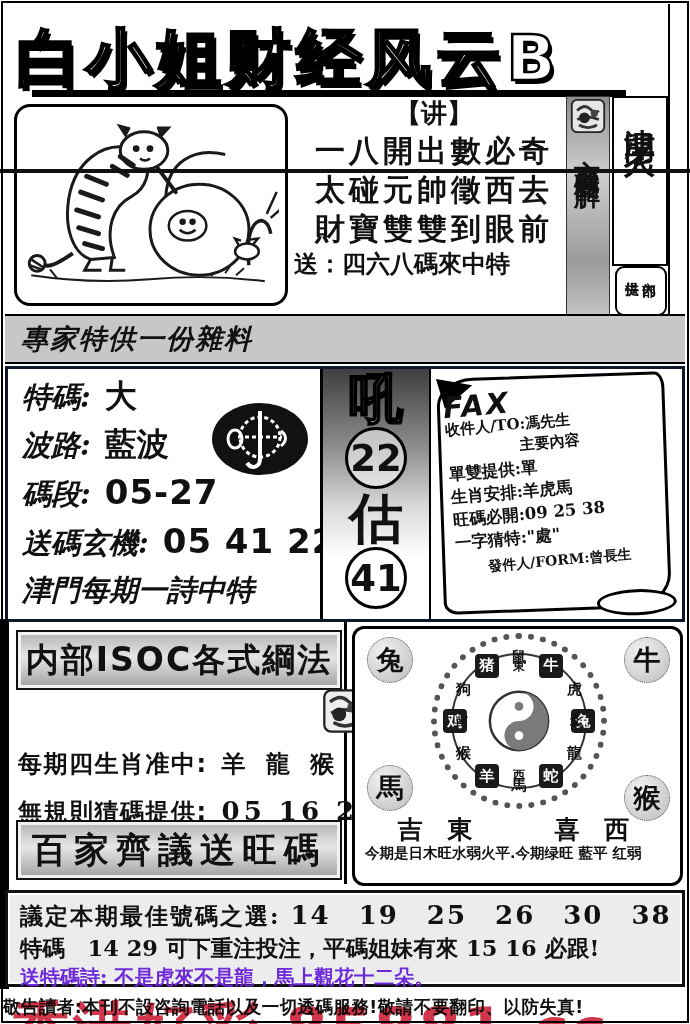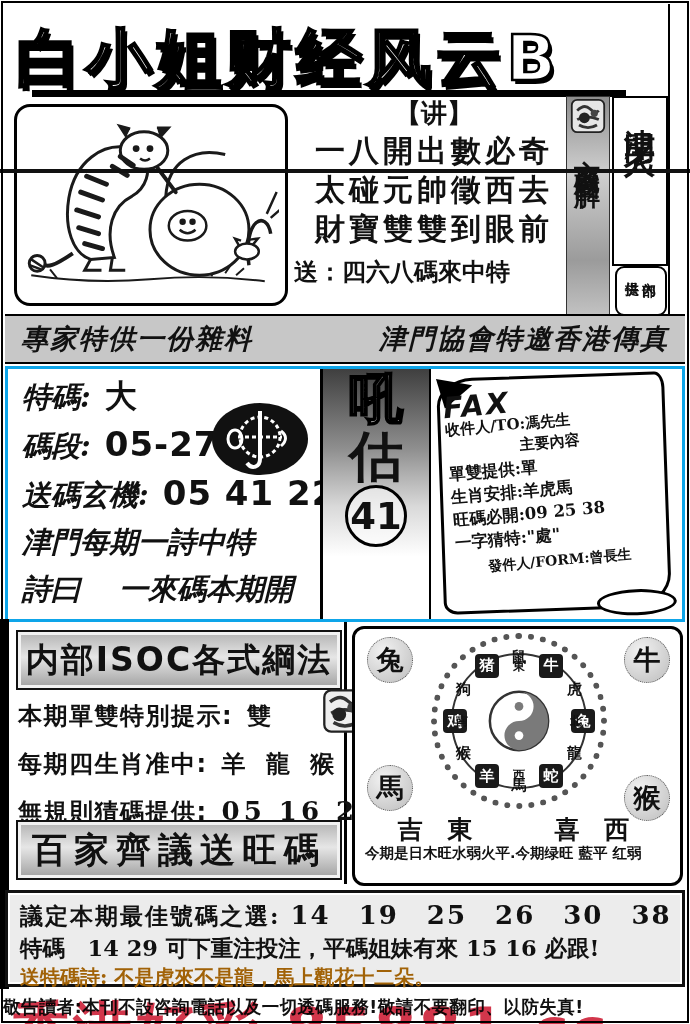--- a/index.html
+++ b/index.html
@@ -17,21 +17,21 @@
   
   .tiger-box{position:absolute;left:14px;top:104px;width:268px;height:196px;
              border:3px solid #000;border-radius:16px;overflow:hidden;background:#fff;}
 
   
   .poem{position:absolute;left:288px;top:96px;width:292px;text-align:center;}
   .poem-heading{font-size:26px;font-weight:900;}
   .poem-line{font-family:"DejaVu Serif",serif;font-size:30px;font-weight:700;
              line-height:39px;letter-spacing:4px;white-space:nowrap;}
   .gift-line{font-family:"DejaVu Serif",serif;font-size:24px;font-weight:700;
-             margin-top:8px;text-align:left;padding-left:6px;white-space:nowrap;}
+             text-align:left;padding-left:6px;white-space:nowrap;}
 
   
   .mystic-strip{position:absolute;left:566px;top:96px;width:42px;height:218px;
                 background:linear-gradient(180deg,#8e8e8e,#cfcfcf 35%,#9b9b9b 75%,#c2c2c2);
                 border:1px solid #333;display:flex;flex-direction:column;align-items:center;}
   .mystic-text{writing-mode:vertical-rl;text-orientation:upright;font-family:"DejaVu Serif",serif;
                font-size:26px;font-weight:900;letter-spacing:8px;margin-top:4px;}
   .elder-strip{position:absolute;left:612px;top:96px;width:52px;height:166px;background:#fff;
                border:2px solid #000;display:flex;justify-content:center;}
   .elder-text{writing-mode:vertical-rl;text-orientation:upright;font-family:"DejaVu Serif",serif;
@@ -42,21 +42,21 @@
   .right-rule{position:absolute;left:668px;top:4px;width:2px;height:310px;background:#000;}
 
   
   .band{position:absolute;left:5px;top:314px;width:680px;height:50px;background:#c7c7c7;
         border-top:2px solid #000;border-bottom:2px solid #000;display:flex;align-items:center;
         justify-content:space-between;padding:0 16px;box-sizing:border-box;}
   .band span{font-family:"DejaVu Serif",serif;font-style:italic;font-weight:900;font-size:27px;
              letter-spacing:2px;white-space:nowrap;}
 
   
-  .mid{position:absolute;left:5px;top:366px;width:680px;height:256px;border:3px solid #0ea5e9;
+  .mid{position:absolute;left:5px;top:366px;width:680px;height:256px;border:3px solid #0f172a;
        box-sizing:border-box;background:#fff;overflow:hidden;}
   .tips{position:absolute;left:14px;top:6px;width:300px;font-family:"DejaVu Serif",serif;font-weight:900;}
   .tips .row{line-height:42px;white-space:nowrap;}
   .tips .lbl{font-size:29px;font-style:italic;}
   .tips .val{font-size:32px;margin-left:14px;}
   .tips .digits{font-family:"DejaVu Sans",sans-serif;font-weight:700;font-size:34px;letter-spacing:1px;}
   .oval-logo{position:absolute;left:202px;top:32px;width:100px;height:76px;}
   .shout{position:absolute;left:312px;top:0;width:106px;height:250px;border-left:3px solid #000;
          border-right:2px solid #000;background:linear-gradient(180deg,#3f3f3f,#8f8f8f 32%,#d9d9d9 55%,#fff 75%);
          display:flex;flex-direction:column;align-items:center;}
@@ -117,21 +117,21 @@
   .compass-notes{position:absolute;left:10px;top:214px;width:312px;font-size:14.5px;font-weight:900;
                  line-height:21px;white-space:nowrap;}
 
   
   .final-box{position:absolute;left:5px;top:890px;width:680px;height:97px;border:3px solid #111;
              box-shadow:inset 0 0 0 2px #fff;background:#ececec;box-sizing:border-box;
              padding:5px 12px;font-family:"DejaVu Serif",serif;font-weight:900;}
   .final-l1{font-size:23px;letter-spacing:2px;white-space:nowrap;}
   .final-l1 .nums{font-size:26px;margin-left:10px;letter-spacing:2px;}
   .final-l2{font-size:22.5px;line-height:31px;white-space:nowrap;}
-  .final-l3{font-size:20px;color:#a16207;white-space:nowrap;}
+  .final-l3{font-size:20px;color:#6d28d9;white-space:nowrap;}
 
   
   .watermark{position:absolute;left:10px;top:990px;font-size:61px;font-weight:900;letter-spacing:2px;
              color:rgba(203,24,48,.87);mix-blend-mode:multiply;white-space:nowrap;z-index:60;}
   .footer{position:absolute;left:3px;top:992px;width:572px;height:29px;display:flex;align-items:center;
           justify-content:space-between;background:#fff;z-index:50;}
   .disclaimer{font-size:18px;font-weight:900;letter-spacing:.5px;white-space:nowrap;transform:scaleX(.97);transform-origin:left;}
   .barcode{width:98px;height:26px;background:repeating-linear-gradient(90deg,#000 0 2px,#fff 2px 3px,#000 3px 6px,#fff 6px 8px,#000 8px 9px,#fff 9px 12px,#000 12px 14px,#fff 14px 15px);}
   svg{display:block;}
 </style>
@@ -195,41 +195,42 @@
   </div>
   <div class="provide-box">
     <span>提供</span>
     <span>內部</span>
   </div>
   <div class="right-rule"></div>
   <div class="scanline"></div>
 
   <div class="band">
     <span>專家特供一份雜料</span>
-    <span>津門協會特邀香港傳真</span>
   </div>
 
   <div class="mid">
     <div class="tips">
       <div class="row"><span class="lbl">特碼:</span><span class="val">大</span></div>
+      <div class="row"><span class="lbl">波路:</span><span class="val">藍波</span></div>
       <div class="row"><span class="lbl">碼段:</span><span class="val digits">05-27</span></div>
       <div class="row"><span class="lbl">送碼玄機:</span><span class="val digits">05 41 22</span></div>
       <div class="row"><span class="lbl">津門每期一詩中特</span></div>
       <div class="row"><span class="lbl">詩曰　 一來碼本期開</span></div>
     </div>
     <svg class="oval-logo" viewBox="0 0 100 76">
       <ellipse cx="50" cy="38" rx="48" ry="36" fill="#111"></ellipse>
       <circle cx="50" cy="36" r="20" fill="none" stroke="#fff" stroke-width="3" stroke-dasharray="4 3"></circle>
       <path d="M50 10 V58 C50 66 42 69 37 62" stroke="#fff" stroke-width="4" fill="none"></path>
       <path d="M28 36 h44" stroke="#fff" stroke-width="3" stroke-dasharray="4 3"></path>
       <ellipse cx="25" cy="38" rx="7" ry="9" fill="none" stroke="#fff" stroke-width="3"></ellipse>
       <path d="M71 30 q9 7 0 15" stroke="#fff" stroke-width="3" fill="none"></path>
     </svg>
     <div class="shout">
       <div class="shout-char light">吼</div>
+      <div class="num-circle">22</div>
       <div class="shout-char">估</div>
       <div class="num-circle">41</div>
     </div>
     <div class="fax-area">
       <div class="fax-paper">
         <div class="fax-wedge"></div>
         <div class="fax-curl"></div>
         <div class="fax-text">
           <span class="fax-title">FAX</span>
           <div class="fax-to">收件人/TO:馮先生</div>
@@ -240,23 +241,20 @@
           <div class="fax-line">一字猜特:"處"</div>
           <div class="fax-from">發件人/FORM:曾長生</div>
         </div>
       </div>
     </div>
   </div>
 
   <div class="left-bar"></div>
   <div class="divider-v"></div>
   <div class="gray-header h1">内部ISOC各式綱法</div>
-  <div class="isoc-line" style="top:700px;">
-    <span>本期單雙特別提示:</span><span class="v">雙</span>
-  </div>
   <div class="isoc-line" style="top:748px;">
     <span>每期四生肖准中:</span><span class="v">羊 龍 猴 猪</span>
   </div>
   <div class="isoc-line" style="top:796px;">
     <span>無規則猜碼提供:</span><span class="v digits">05 16 29 36</span>
   </div>
   <svg class="mini-stamp" viewBox="0 0 40 40">
     <rect x="2" y="2" width="36" height="36" rx="6" fill="#eee" stroke="#222" stroke-width="2"></rect>
     <path d="M7 12 q9 -7 15 -1 t11 1 M8 22 q11 -6 24 0 M10 30 q10 6 20 0" stroke="#333" stroke-width="3" fill="none"></path>
     <circle cx="15" cy="23" r="6" fill="#222"></circle>

